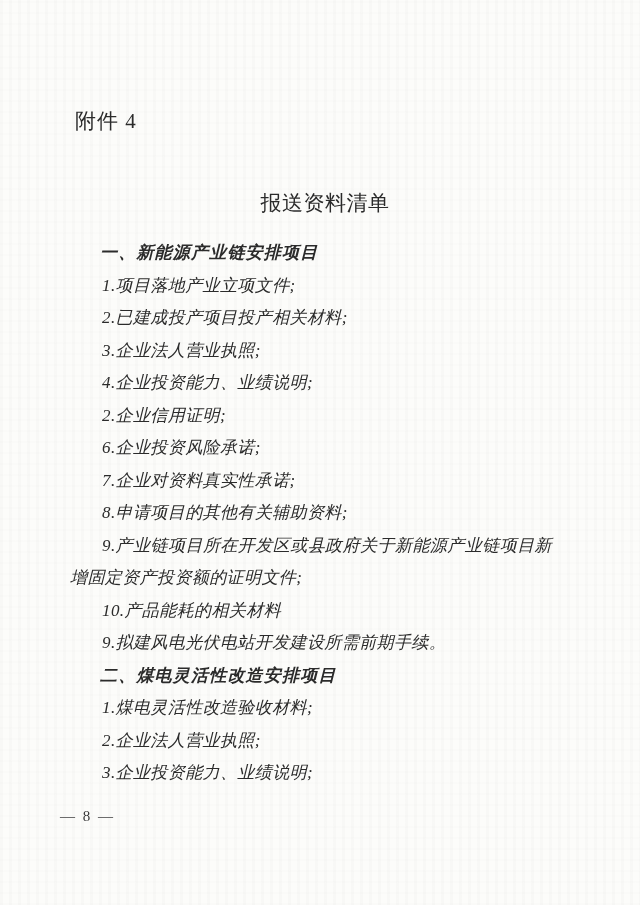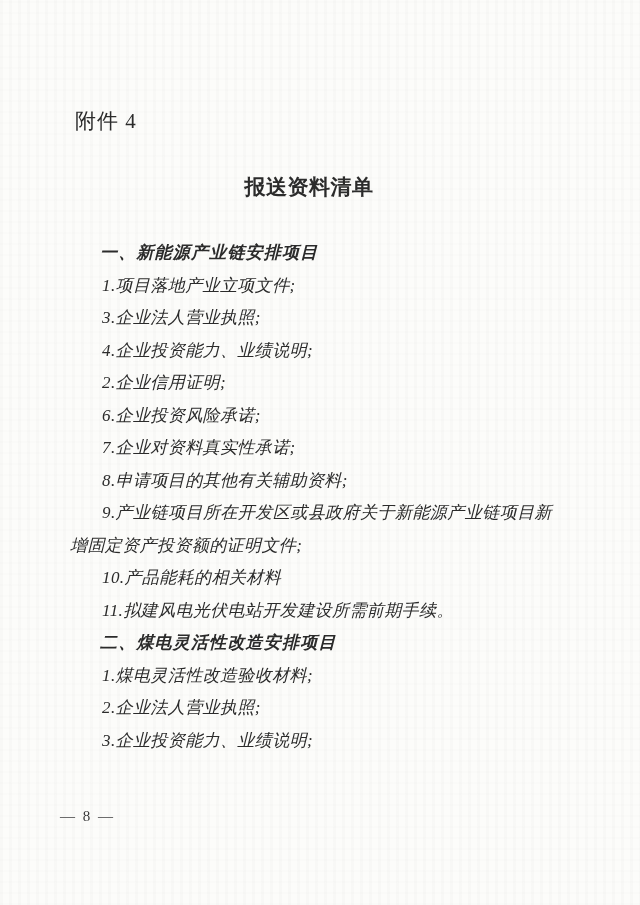--- a/index.html
+++ b/index.html
@@ -30,24 +30,24 @@
     left: 75px;
     font-size: 21px;
     letter-spacing: 1px;
     white-space: nowrap;
   }
   .title {
     position: absolute;
     top: 173px;
     left: 70px;
     width: 478px;
-    margin: 0;
+    margin: 16px;
     text-align: center;
     font-size: 21px;
-    font-weight: 700;
+    font-weight: 400;
     letter-spacing: 0.5px;
   }
   .doc-body {
     position: absolute;
     top: 237px;
     left: 70px;
     width: 482px;
     font-style: italic;
   }
   .doc-body p {
@@ -80,29 +80,30 @@
 <body>
 
 <div class="page">
   <div class="attachment">附件 4</div>
 
   <h1 class="title">报送资料清单</h1>
 
   <div class="doc-body" id="doc-body">
       <p class="section-heading">一、新能源产业链安排项目</p>
       <p class="list-item">1.项目落地产业立项文件;</p>
+      <p class="list-item">2.已建成投产项目投产相关材料;</p>
       <p class="list-item">3.企业法人营业执照;</p>
       <p class="list-item">4.企业投资能力、业绩说明;</p>
       <p class="list-item">2.企业信用证明;</p>
       <p class="list-item">6.企业投资风险承诺;</p>
       <p class="list-item">7.企业对资料真实性承诺;</p>
       <p class="list-item">8.申请项目的其他有关辅助资料;</p>
       <p class="list-item">9.产业链项目所在开发区或县政府关于新能源产业链项目新增固定资产投资额的证明文件;</p>
       <p class="list-item">10.产品能耗的相关材料</p>
-      <p class="list-item">11.拟建风电光伏电站开发建设所需前期手续。</p>
+      <p class="list-item">9.拟建风电光伏电站开发建设所需前期手续。</p>
       <p class="section-heading">二、煤电灵活性改造安排项目</p>
       <p class="list-item">1.煤电灵活性改造验收材料;</p>
       <p class="list-item">2.企业法人营业执照;</p>
       <p class="list-item">3.企业投资能力、业绩说明;</p>
     </div>
 
   <div class="footer">— 8 —</div>
 </div>
 
 </body></html>

